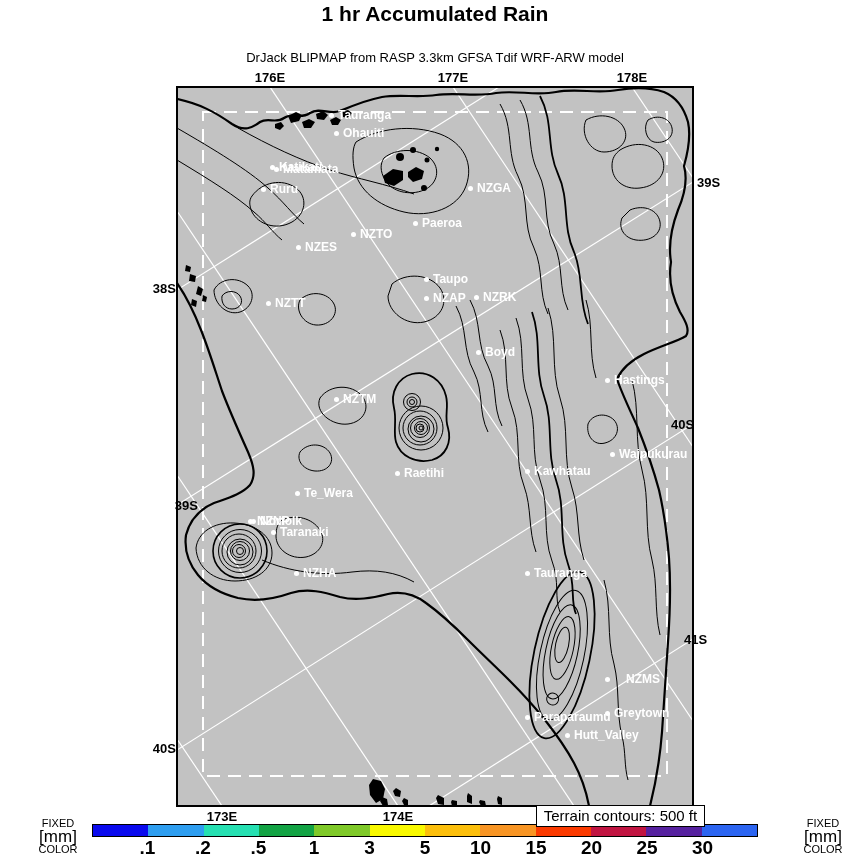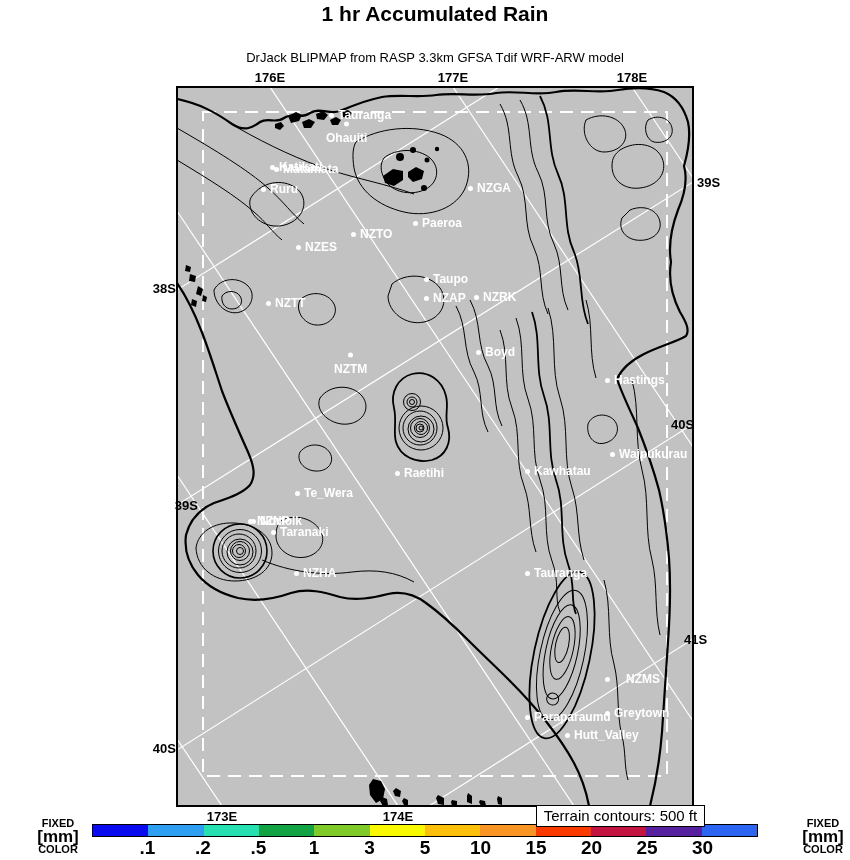--- a/index.html
+++ b/index.html
@@ -18,21 +18,21 @@
   .station{position:absolute;transform:translateY(-50%);display:flex;align-items:center;
            gap:4px;color:#fff;font-size:12px;font-weight:bold;white-space:nowrap;z-index:5;}
   .station .dot{width:5px;height:5px;border-radius:50%;background:#fff;flex:0 0 auto;}
   #terrain-note{position:absolute;left:536px;top:805px;width:167px;height:20px;line-height:20px;
                 background:#fff;border:1.5px solid #000;text-align:center;font-size:15px;z-index:8;}
   #colorbar{position:absolute;left:92px;top:824px;width:666px;height:13px;display:flex;
             border:1.5px solid #000;box-sizing:border-box;z-index:4;}
   #colorbar .cell{flex:1 1 0;height:100%;}
   .cbar-tick{position:absolute;top:837px;transform:translateX(-50%);font-size:19px;
              font-weight:bold;z-index:4;}
-  .fixed-block{position:absolute;top:818px;width:54px;text-align:center;font-weight:bold;z-index:4;}
+  .fixed-block{position:absolute;top:818px;width:54px;text-align:center;font-weight:normal;z-index:4;}
   .fixed-block .l1,.fixed-block .l3{font-size:11px;line-height:11px;letter-spacing:0px;}
   .fixed-block .l2{font-size:17px;line-height:15px;}
   svg{position:absolute;left:0;top:0;}
 </style>
 </head>
 <body>
 
 <div id="root">
 
   <div class="hdr" id="title">1 hr Accumulated Rain</div>
@@ -171,21 +171,21 @@
       <div class="tick right" style="left: 697px; top: 182px;">39S</div>
       <div class="tick right" style="left: 671px; top: 424px;">40S</div>
       <div class="tick right" style="left: 684px; top: 639px;">41S</div>
     </div>
 
   <div id="stations">
       <div class="station" style="left: 329px; top: 115px;">
         <span class="dot"></span>
         <span>Tauranga</span>
       </div>
-      <div class="station" style="left: 326px; top: 133px; flex-direction: column;">
+      <div class="station" style="left: 334px; top: 133px;">
         <span class="dot"></span>
         <span>Ohauiti</span>
       </div>
       <div class="station" style="left: 270px; top: 167px;">
         <span class="dot"></span>
         <span>Katikati</span>
       </div>
       <div class="station" style="left: 274px; top: 169px;">
         <span class="dot"></span>
         <span>Matamata</span>
@@ -223,21 +223,21 @@
         <span>NZRK</span>
       </div>
       <div class="station" style="left: 266px; top: 303px;">
         <span class="dot"></span>
         <span>NZTT</span>
       </div>
       <div class="station" style="left: 476px; top: 352px;">
         <span class="dot"></span>
         <span>Boyd</span>
       </div>
-      <div class="station" style="left: 334px; top: 364px; flex-direction: column;">
+      <div class="station" style="left: 334px; top: 399px;">
         <span class="dot"></span>
         <span>NZTM</span>
       </div>
       <div class="station" style="left: 605px; top: 380px;">
         <span class="dot"></span>
         <span>Hastings</span>
       </div>
       <div class="station" style="left: 610px; top: 454px;">
         <span class="dot"></span>
         <span>Waipukurau</span>

